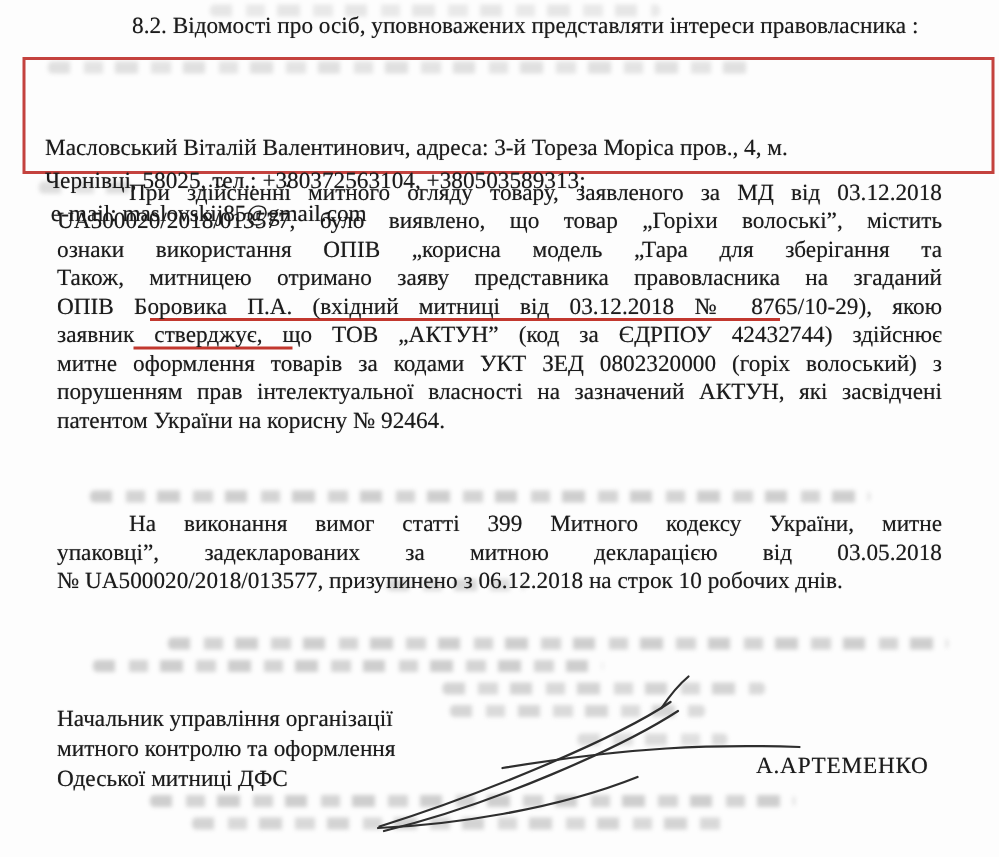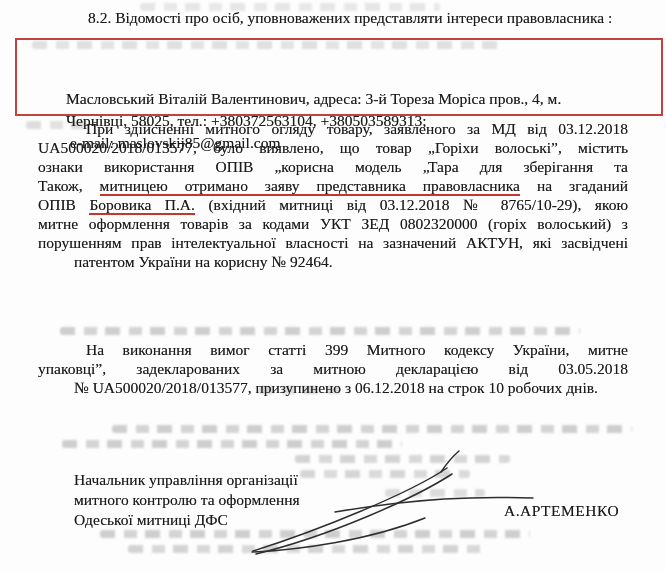--- a/index.html
+++ b/index.html
@@ -22,24 +22,24 @@
     left:15px;top:38px;width:621px;height:70px;
     border:2px solid var(--red-box);
     padding:4px 10px 0 13px;
     line-height:22px;
     white-space:pre-wrap;
   }
   .para{left:38px;width:590px;}
   .p2{top:119px;}
   .p3{top:340px;}
   .tline{text-align:justify;text-align-last:justify;}
-  .tline.nojust{text-align:left;text-align-last:auto;margin-left:36px;}
+  .tline.nojust{text-align:left;text-align-last:auto;}
   .tline.indent{padding-left:48px;}
   .plain .tline{text-align:left;text-align-last:auto;}
-  .u-red{border-bottom:2px solid var(--red-line);padding-bottom:0;}
+  .u-red{border-bottom:2px solid var(--red-line);padding-bottom:18px;}
   .sigblock{left:38px;top:470px;width:300px;line-height:20px;}
   .signer{left:504px;top:501px;letter-spacing:.5px;}
   .ghost{
     position:absolute;height:8px;border-radius:3px;
     background:repeating-linear-gradient(90deg,#969696 0 15px,transparent 15px 24px,#a3a3a3 24px 37px,transparent 37px 45px);
     filter:blur(1.3px);opacity:.38;pointer-events:none;
   }
   svg.sig{position:absolute;left:190px;top:428px;width:350px;height:140px;}
   svg.sig path{fill:none;stroke:#2e2e2e;stroke-width:1.5;stroke-linecap:round;}
 </style>
@@ -64,20 +64,21 @@
 <div class="abs redbox plain">
   <div><div class="tline nojust">Масловський Віталій Валентинович, адреса: 3-й Тореза Моріса пров., 4, м.</div><div class="tline nojust">Чернівці, 58025, тел.: +380372563104, +380503589313;</div><div class="tline nojust"> e-mail: maslovskij85@gmail.com</div></div>
 </div>
 
 <div class="abs para p2">
     <div class="tline indent"><span>При здійсненні митного огляду товару, заявленого за МД від 03.12.2018</span></div>
     <div class="tline"><span>UA500020/2018/013577, було виявлено, що товар „Горіхи волоські”, містить</span></div>
     <div class="tline"><span>ознаки використання ОПІВ „корисна модель „Тара для зберігання та</span></div>
     <div class="tline"><span>Також, </span><span class="u-red">митницею отримано заяву представника правовласника</span><span> на згаданий</span></div>
     <div class="tline"><span>ОПІВ </span><span class="u-red">Боровика П.А.</span><span> (вхідний митниці від 03.12.2018 № 8765/10-29), якою</span></div>
+    <div class="tline"><span>заявник стверджує, що ТОВ „АКТУН” (код за ЄДРПОУ 42432744) здійснює</span></div>
     <div class="tline"><span>митне оформлення товарів за кодами УКТ ЗЕД 0802320000 (горіх волоський) з</span></div>
     <div class="tline"><span>порушенням прав інтелектуальної власності на зазначений АКТУН, які засвідчені</span></div>
     <div class="tline nojust"><span>патентом України на корисну № 92464.</span></div>
   </div>
 
 <div class="abs para p3">
     <div class="tline indent"><span>На виконання вимог статті 399 Митного кодексу України, митне</span></div>
     <div class="tline"><span>упаковці”,  задекларованих  за  митною  декларацією  від 03.05.2018</span></div>
     <div class="tline nojust"><span>№ UA500020/2018/013577, призупинено з 06.12.2018 на строк 10 робочих днів.</span></div>
   </div>

